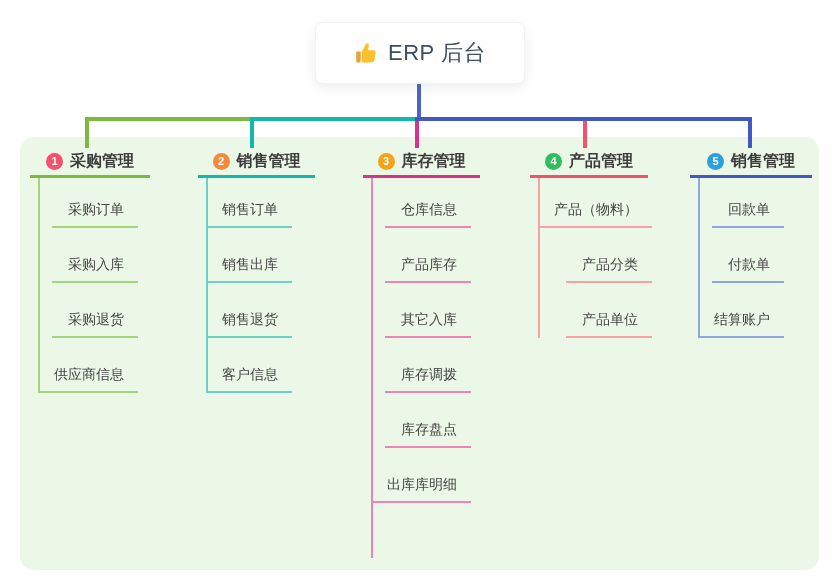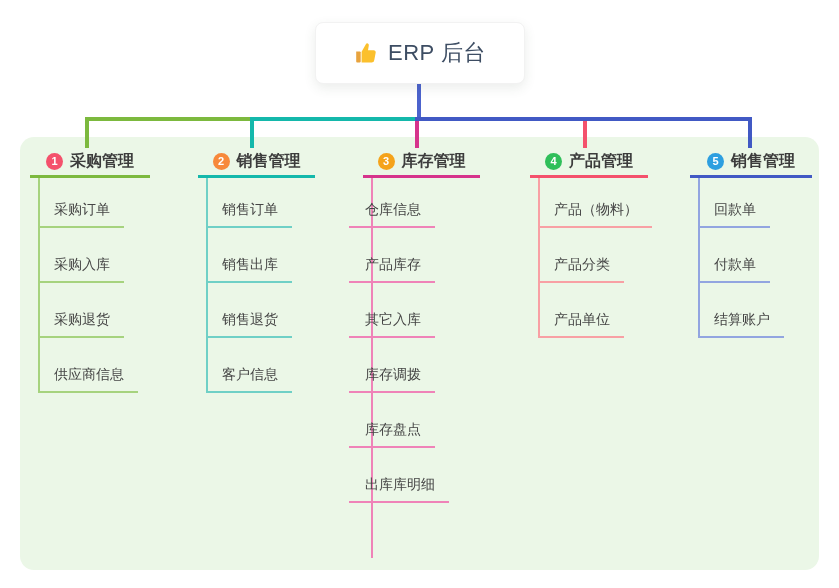--- a/index.html
+++ b/index.html
@@ -46,24 +46,24 @@
   .t5,.l5{left:690px;width:122px;}
 
   
   .vline{position:absolute;width:2px;top:178px;}
   .v1{left:38px;height:215px;}
   .v2{left:206px;height:215px;}
   .v3{left:371px;height:380px;}
   .v4{left:538px;height:160px;}
   .v5{left:698px;height:160px;}
 
-  .col{position:absolute;top:173px;display:flex;flex-direction:column;align-items:flex-start;}
+  .col{position:absolute;top:173px;display:flex;flex-direction:column;align-items:flex-end;}
   .c1{left:38px;}
   .c2{left:206px;}
-  .c3{left:349px;}
+  .c3{left:371px;}
   .c4{left:538px;}
   .c5{left:698px;}
   .child-row{height:55px;display:flex;align-items:flex-end;}
   .child{font-size:14px;color:#454545;white-space:nowrap;
          padding:0 14px 7px 16px;border-bottom:2px solid #ccc;cursor:default;}
 </style>
 </head>
 <body>
 
 <div class="stage">

